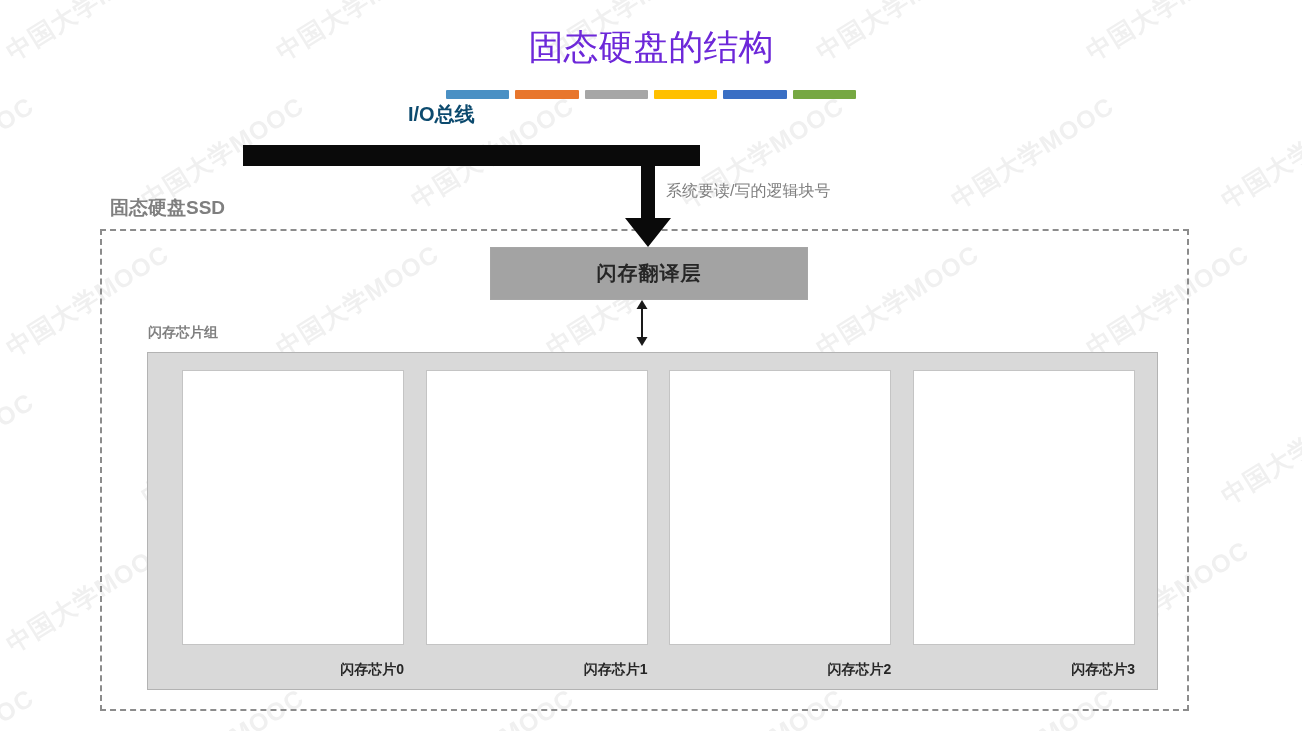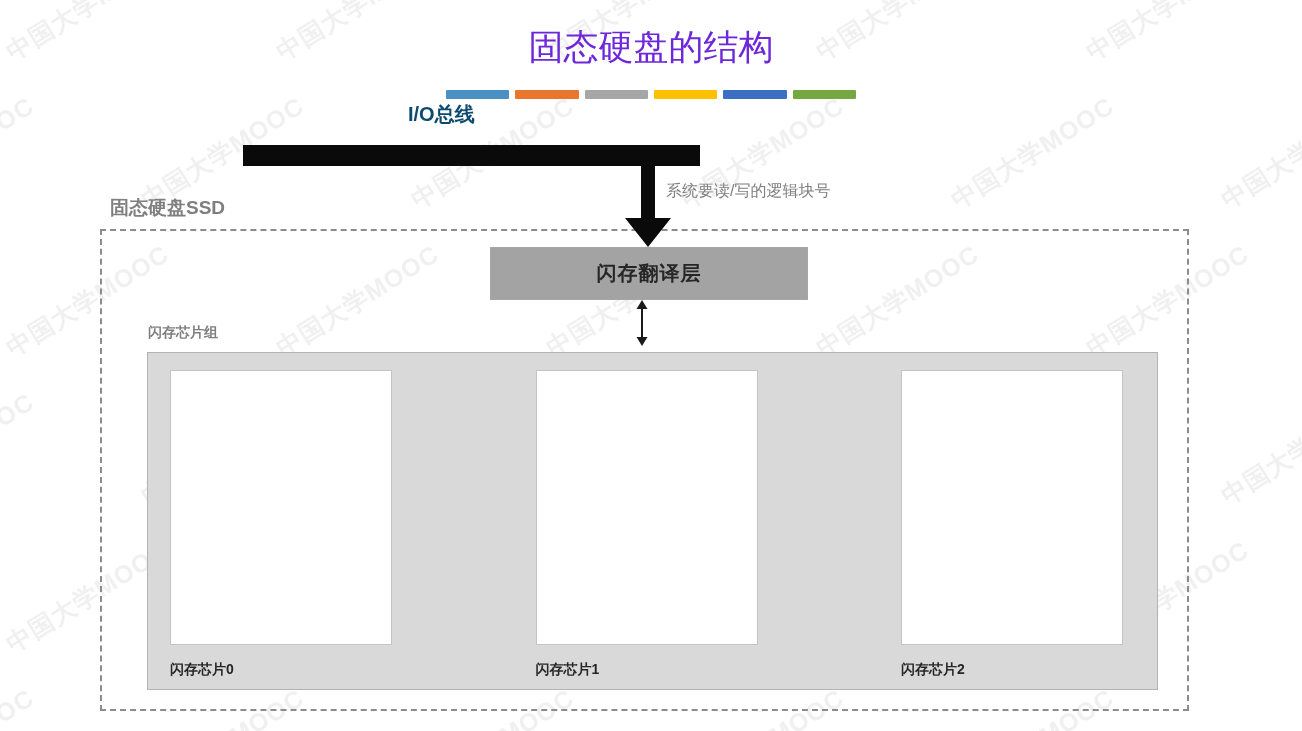--- a/index.html
+++ b/index.html
@@ -219,21 +219,21 @@
     height: 336px;
     display: flex;
     justify-content: space-between;
     padding: 17px 22px 0 22px;
     box-sizing: border-box;
   }
   .chip {
     width: 234px;
     display: flex;
     flex-direction: column;
-    align-items: flex-start;
+    align-items: flex-end;
   }
   .chip-body {
     width: 222px;
     height: 275px;
     background: #ffffff;
     border: 1px solid #c4c4c4;
     box-sizing: border-box;
   }
   .chip-label {
     margin-top: 15px;
@@ -330,16 +330,20 @@
           <div class="chip-label">闪存芯片0</div>
         </div>
         <div class="chip">
           <div class="chip-body"></div>
           <div class="chip-label">闪存芯片1</div>
         </div>
         <div class="chip">
           <div class="chip-body"></div>
           <div class="chip-label">闪存芯片2</div>
         </div>
+        <div class="chip">
+          <div class="chip-body"></div>
+          <div class="chip-label">闪存芯片3</div>
+        </div>
       </div>
   </div>
 
 </div>
 
 </body></html>

